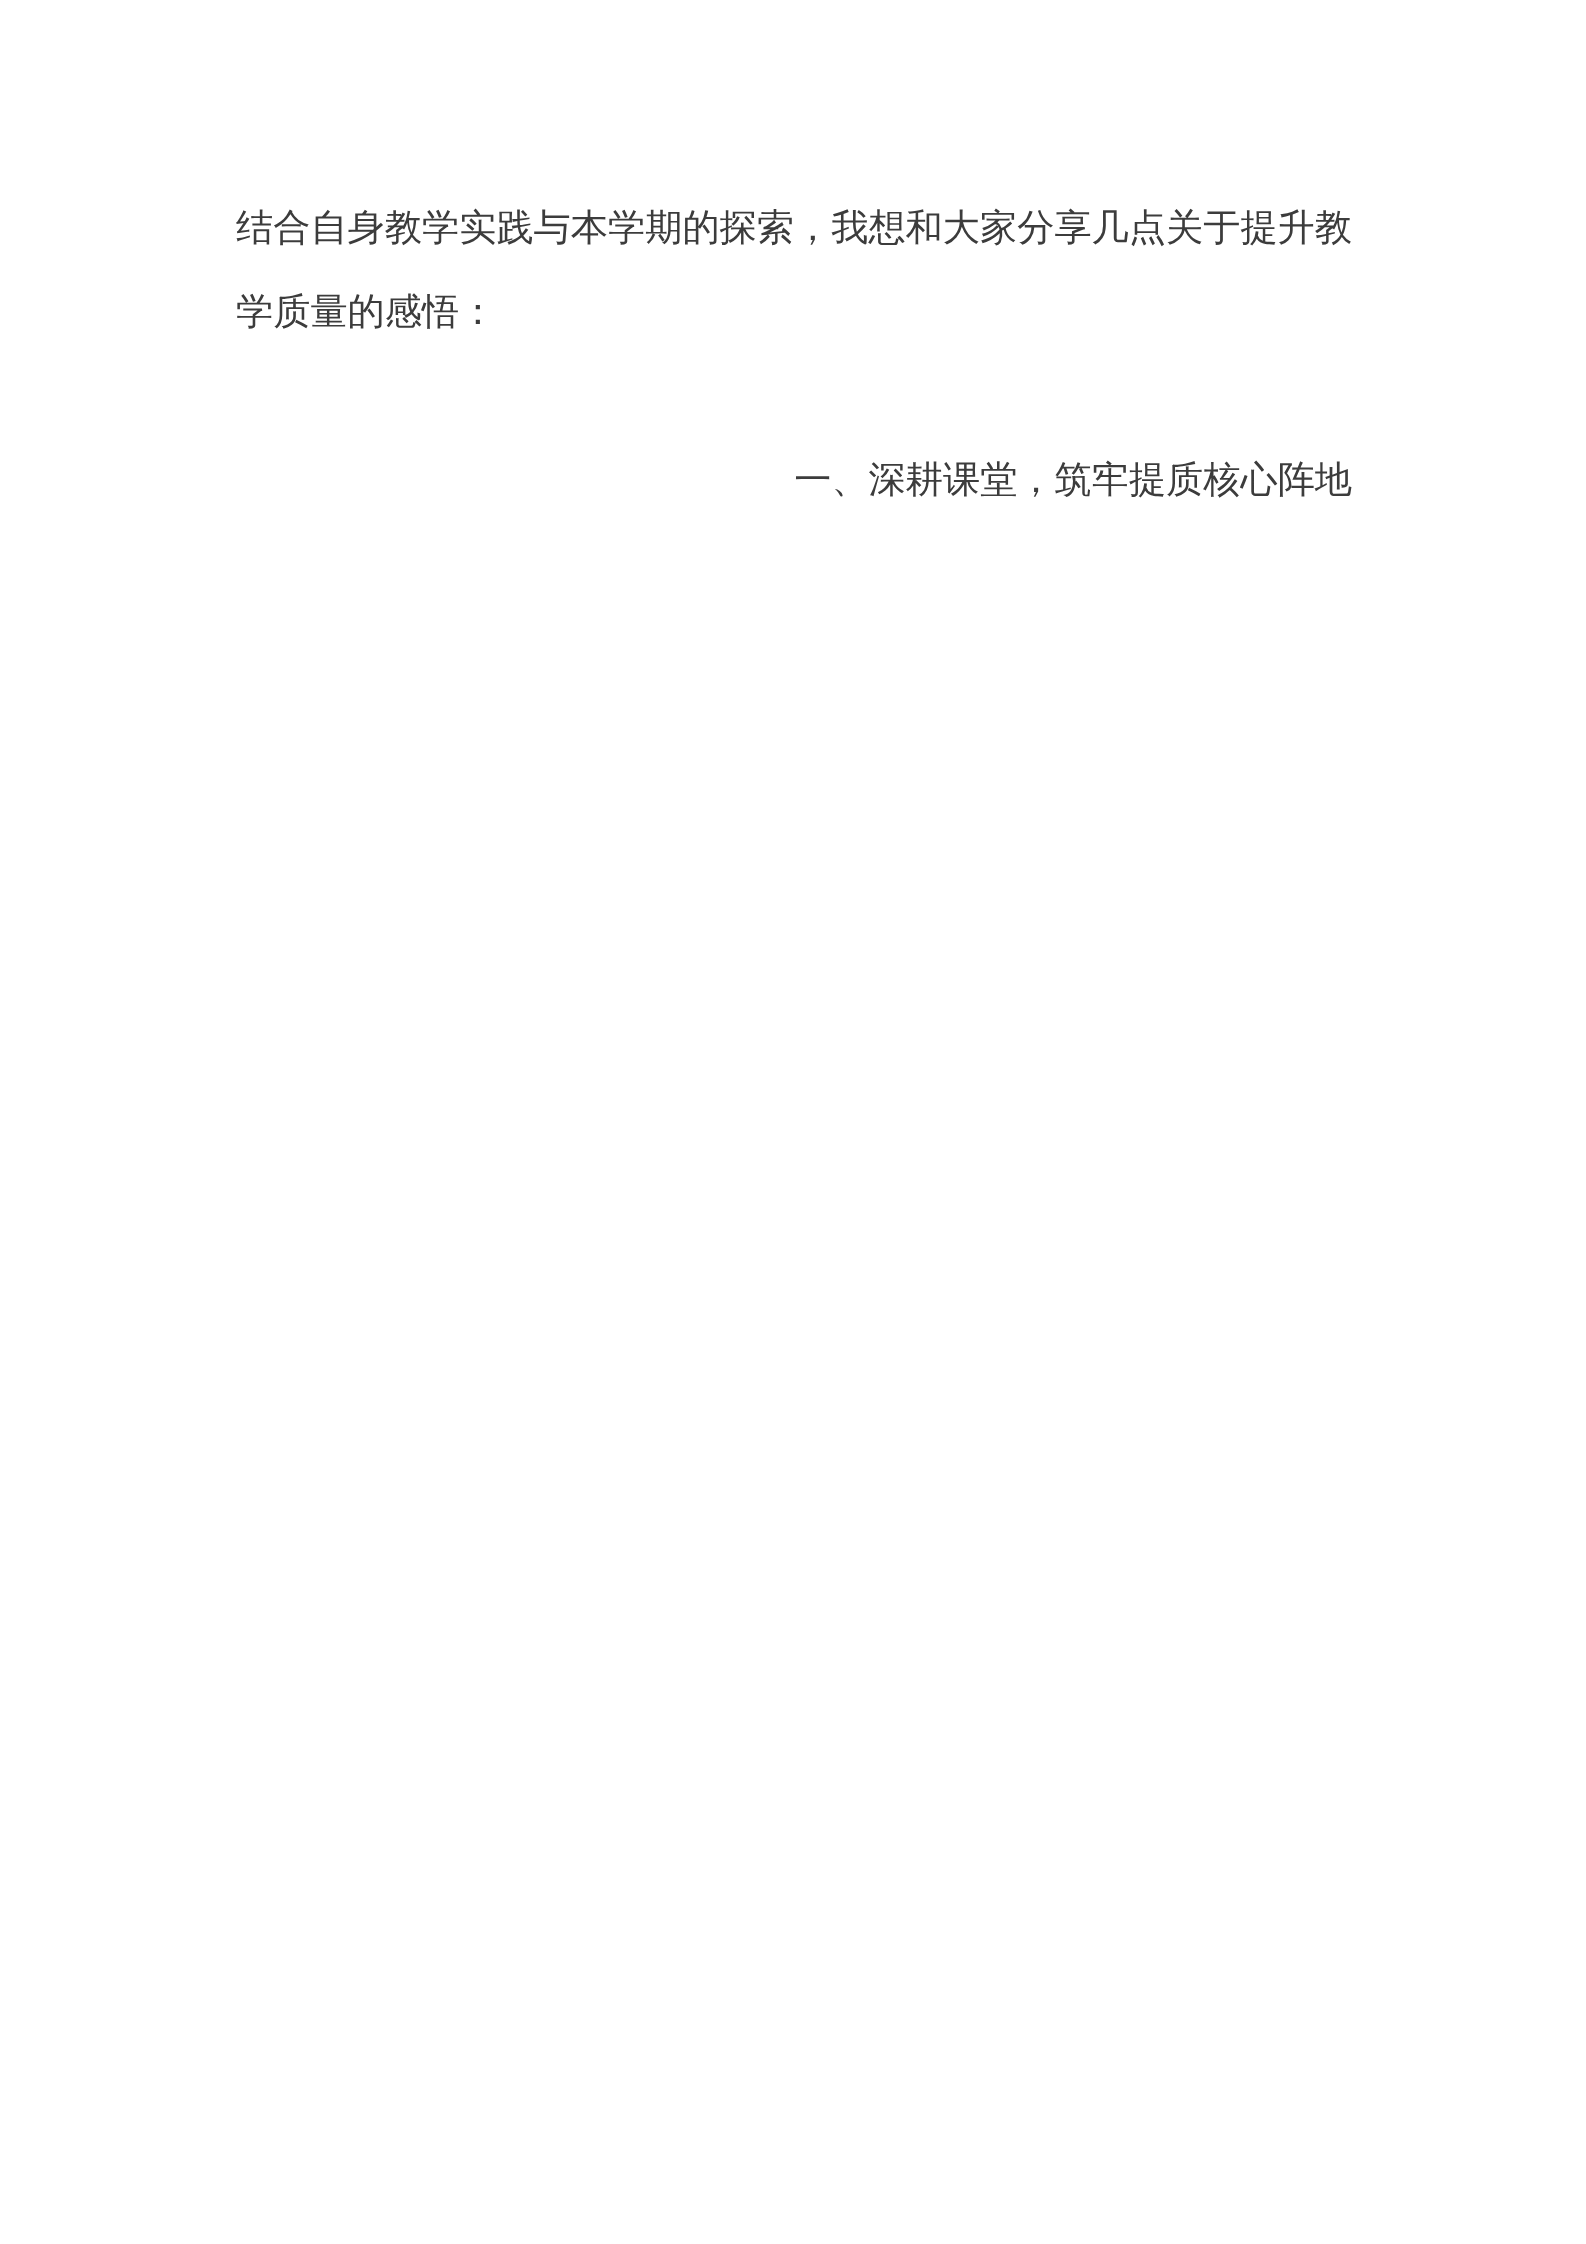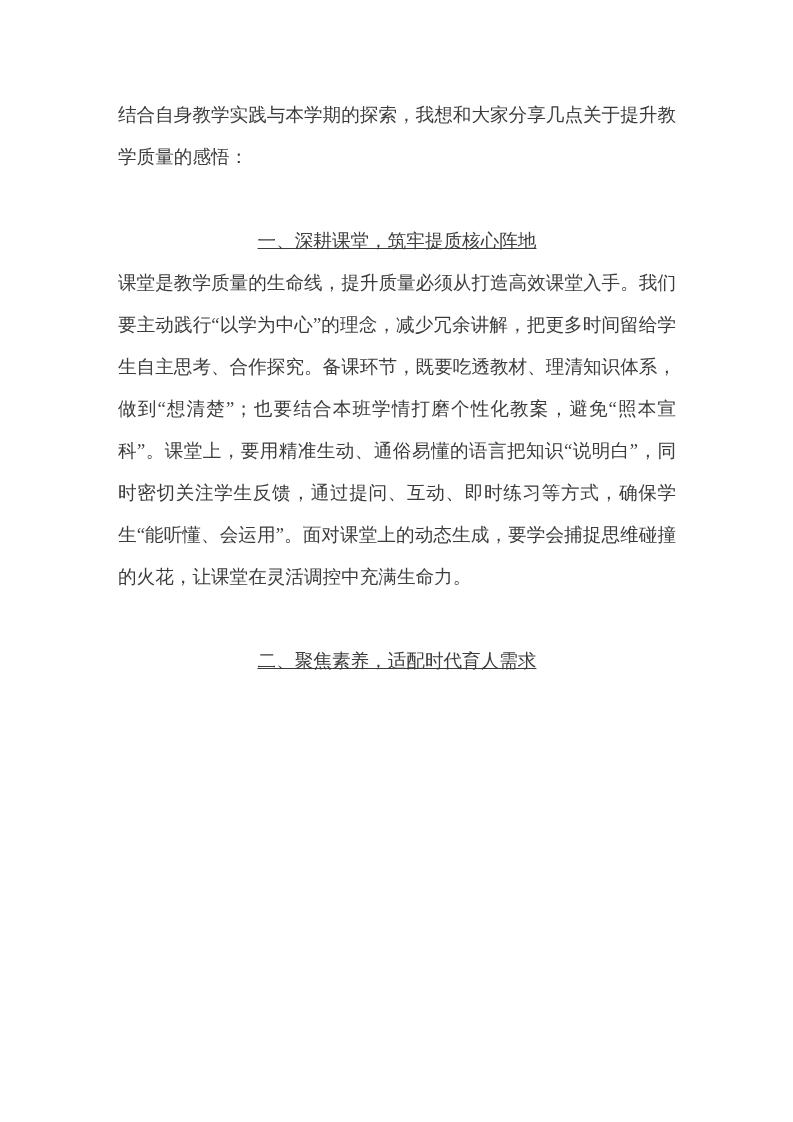--- a/index.html
+++ b/index.html
@@ -23,27 +23,24 @@
     .para {
       margin: 0;
       font-size: 18.6px;
       line-height: 42px;
       color: #3c3c3c;
       text-align: justify;
       word-break: break-all;
     }
     .para.heading {
       margin-top: 42px;
-      text-align: center;
-      text-decoration: underline;
+      text-align: right;
     }
   </style>
 </head>
 <body>
 
 <div class="page">
   <p class="para">结合自身教学实践与本学期的探索，我想和大家分享几点关于提升教学质量的感悟：</p>
 
   <p class="para heading">一、深耕课堂，筑牢提质核心阵地</p>
-  <p class="para">课堂是教学质量的生命线，提升质量必须从打造高效课堂入手。我们要主动践行“以学为中心”的理念，减少冗余讲解，把更多时间留给学生自主思考、合作探究。备课环节，既要吃透教材、理清知识体系，做到“想清楚”；也要结合本班学情打磨个性化教案，避免“照本宣科”。课堂上，要用精准生动、通俗易懂的语言把知识“说明白”，同时密切关注学生反馈，通过提问、互动、即时练习等方式，确保学生“能听懂、会运用”。面对课堂上的动态生成，要学会捕捉思维碰撞的火花，让课堂在灵活调控中充满生命力。</p>
 
-  <p class="para heading">二、聚焦素养，适配时代育人需求</p>
 </div>
 
 </body></html>

